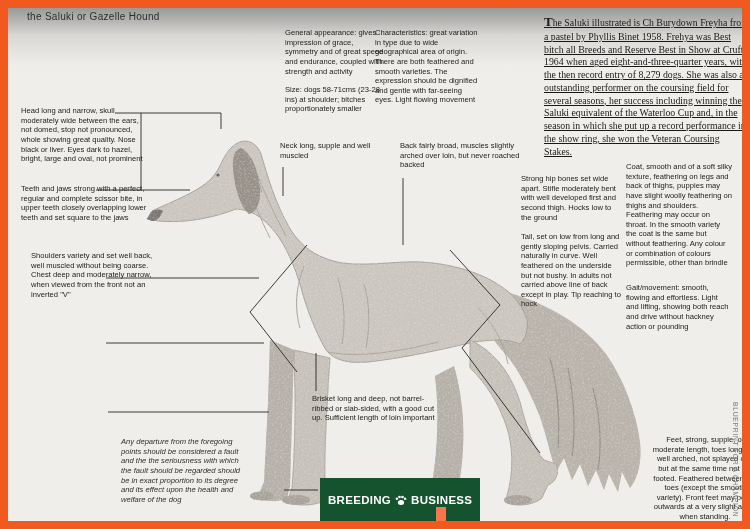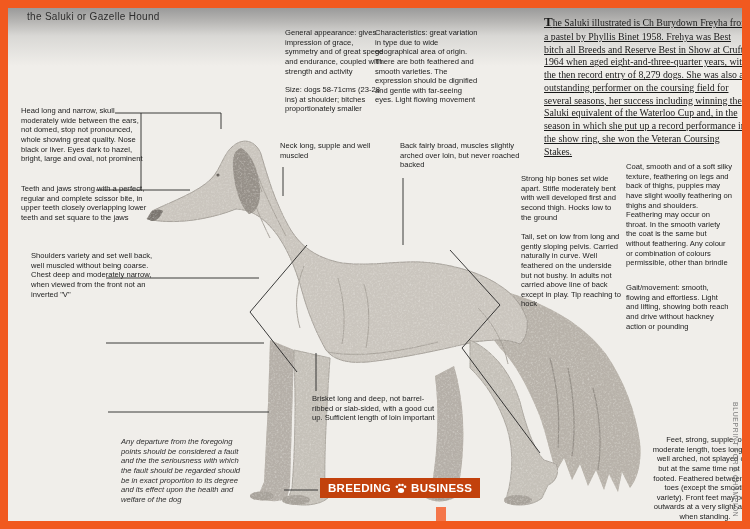--- a/index.html
+++ b/index.html
@@ -32,23 +32,23 @@
   .dropcap{font-weight:bold;font-size:13px;}
   .italic-note{font-style:italic;color:#2e2e2e;}
   .margin-vertical{
     position:absolute;right:3px;bottom:4px;
     writing-mode:vertical-rl;
     font-size:6.8px;letter-spacing:.7px;color:#7e7e7e;
   }
   .artwork{position:absolute;left:0;top:0;}
   .logo{
     position:absolute;left:312px;top:470px;height:20px;
-    background:#c2410c;color:#fff;
+    background:#14532d;color:#fff;
     display:flex;align-items:center;gap:4px;
-    padding:0 8px;font-weight:bold;font-size:11.5px;letter-spacing:.3px;
+    padding:12px 8px;font-weight:bold;font-size:11.5px;letter-spacing:.3px;
   }
   .logo-tail{
     position:absolute;left:428px;top:499px;width:10px;height:16px;background:#f4764a;
   }
 </style>
 </head>
 <body>
 
 <div class="page">
   <div class="header-grad"></div>

